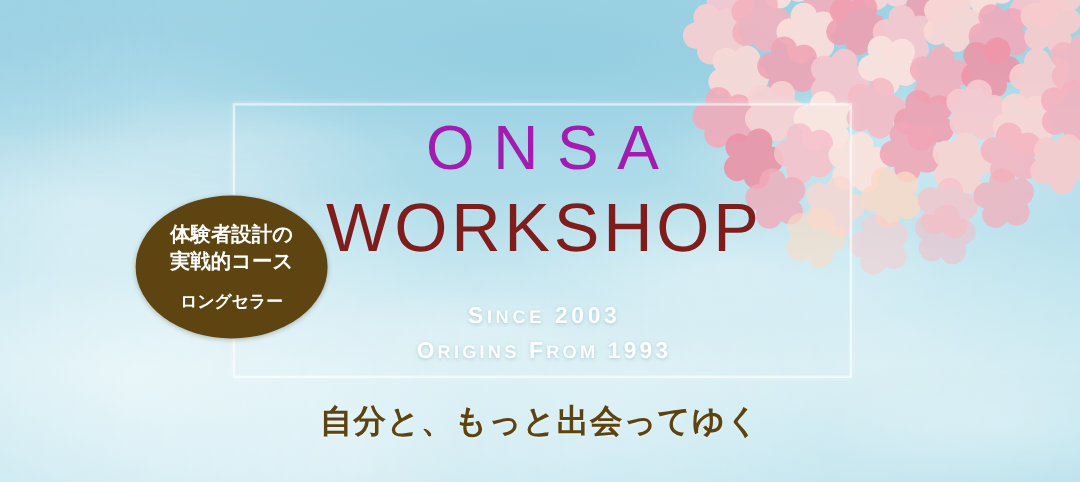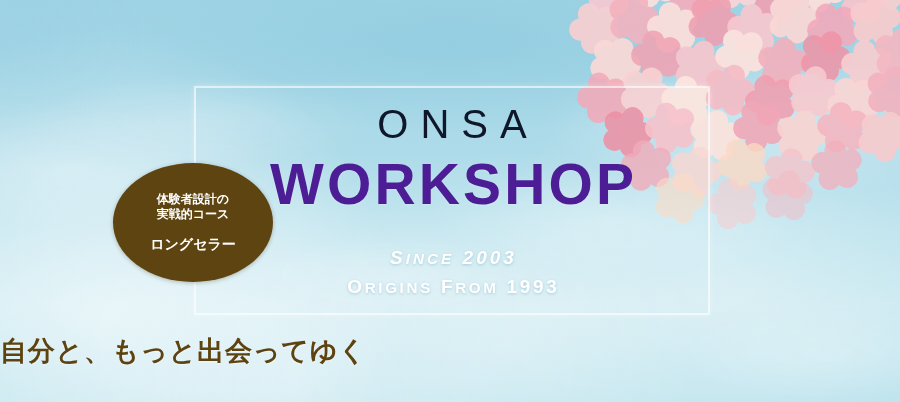--- a/index.html
+++ b/index.html
@@ -74,69 +74,70 @@
 
   
   #titleblock{
     position:absolute;
     left:194px; top:86px; width:516px; height:229px;
     display:flex; flex-direction:column;
     align-items:center; justify-content:center;
     text-align:center;
   }
   #brand{
-    font-size:40px; font-weight:300;
+    font-size:52px; font-weight:300;
     letter-spacing:.30em; text-indent:.30em;
-    color:#0f172a; line-height:1;
+    color:#a21caf; line-height:1;
     margin-top:4px;
     text-align:right;
   }
   #product{
-    font-size:57px; font-weight:700;
+    font-size:57px; font-weight:400;
     letter-spacing:.055em; text-indent:.055em;
-    color:#4c1d95; line-height:1;
+    color:#7f1d1d; line-height:1;
     margin-top:12px;
     text-shadow:0 1px 2px rgba(255,255,255,.22);
   }
   #since{
     margin-top:30px;
     color:#ffffff;
     font-weight:700;
     line-height:1.55;
     text-shadow:0 1px 3px rgba(130,175,195,.55);
   }
   #since .ln{ display:block; }
-  #since .l1{ font-size:19px; letter-spacing:.16em; text-indent:.16em;font-style:italic; }
+  #since .l1{ font-size:19px; letter-spacing:.16em; text-indent:.16em; }
   #since .l2{ font-size:19px; letter-spacing:.14em; text-indent:.14em; }
   #since .cap{ font-size:.80em; }
 
   
   #tagline{
     position:absolute;
     left:0; right:0; top:333px;
+    text-align:center;
     font-size:27px; font-weight:700;
     letter-spacing:.03em;
     color:#5d4310;
     text-shadow:0 1px 2px rgba(255,255,255,.45);
   }
 
   
   #badge{
     position:absolute;
     left:113px; top:163px;
     width:160px; height:119px;
     border-radius:50%;
     background:#5e4410;
     display:flex; flex-direction:column;
     align-items:center; justify-content:center;
     color:#ffffff; text-align:center;
     box-shadow:0 1px 4px rgba(60,40,5,.30);
   }
   #badge .grp{ line-height:1.30; }
-  #badge .grp.g1{ font-size:12px; font-weight:700; }
+  #badge .grp.g1{ font-size:17px; font-weight:700; }
   #badge .grp.g2{ font-size:14px; font-weight:700; margin-top:12px; }
   #badge .bl{ display:block; white-space:nowrap; }
 </style>
 </head>
 <body>
 
 <div id="hero">
 
   <div class="sky-base"></div>
   <div class="sky-wash w1"></div>

